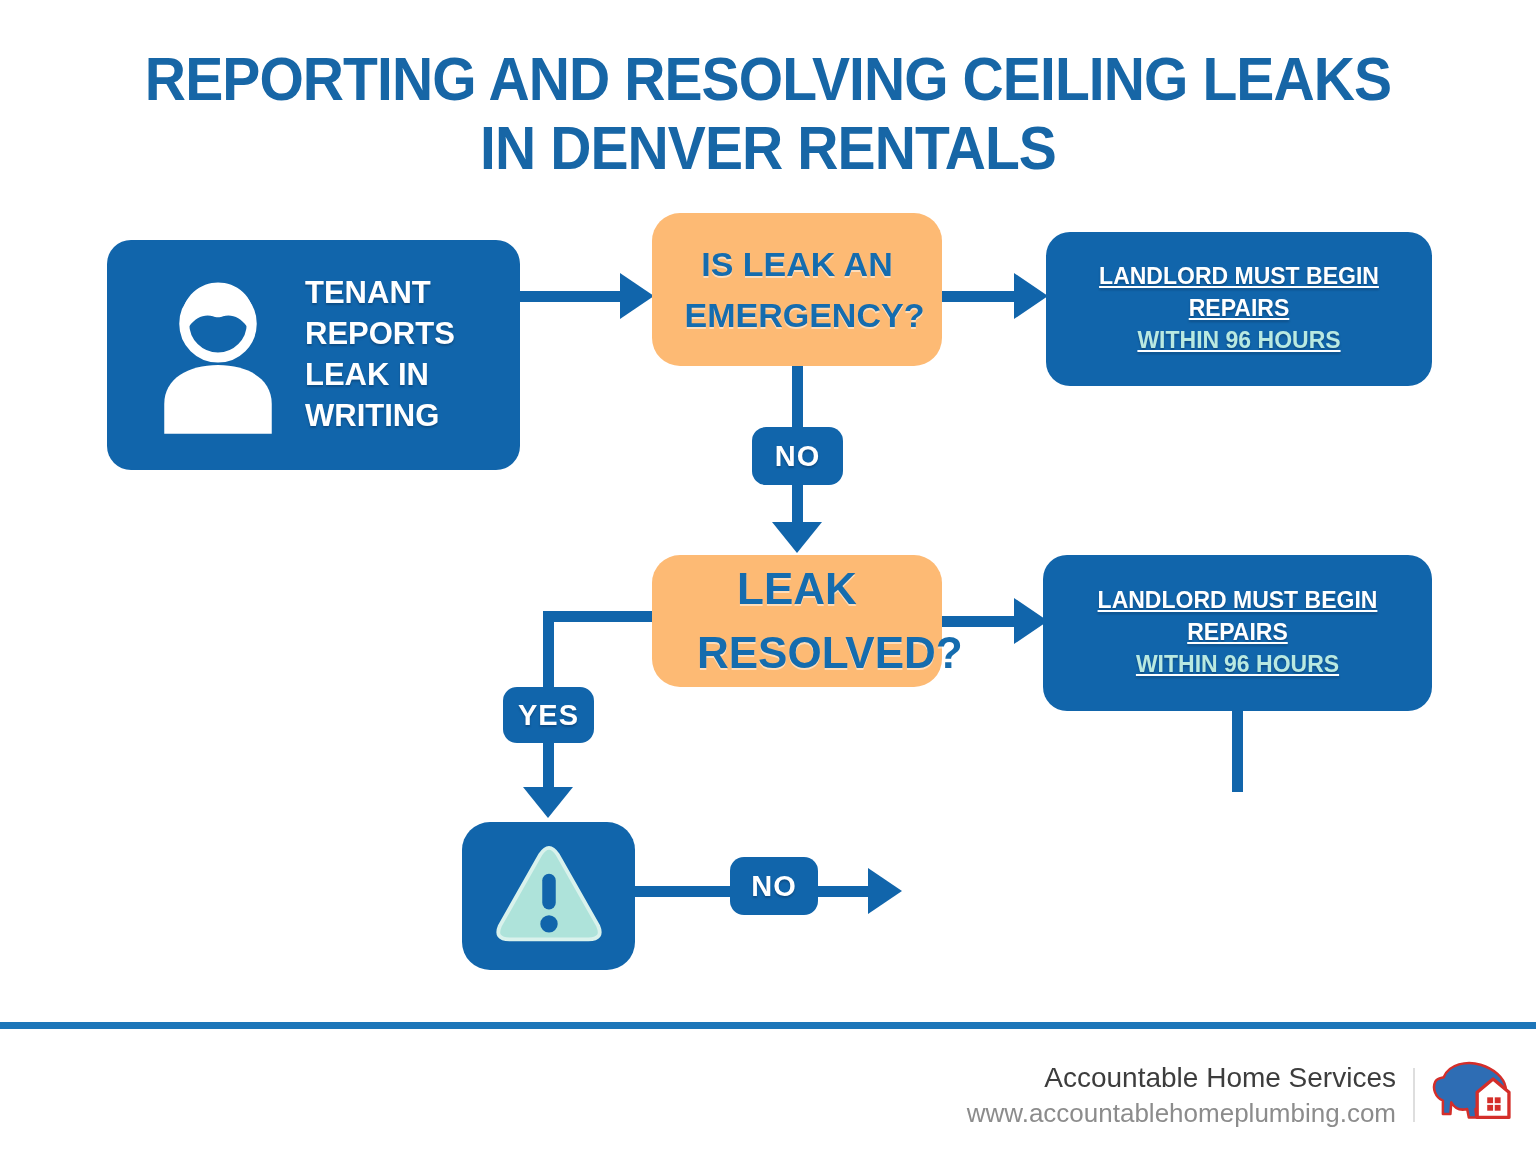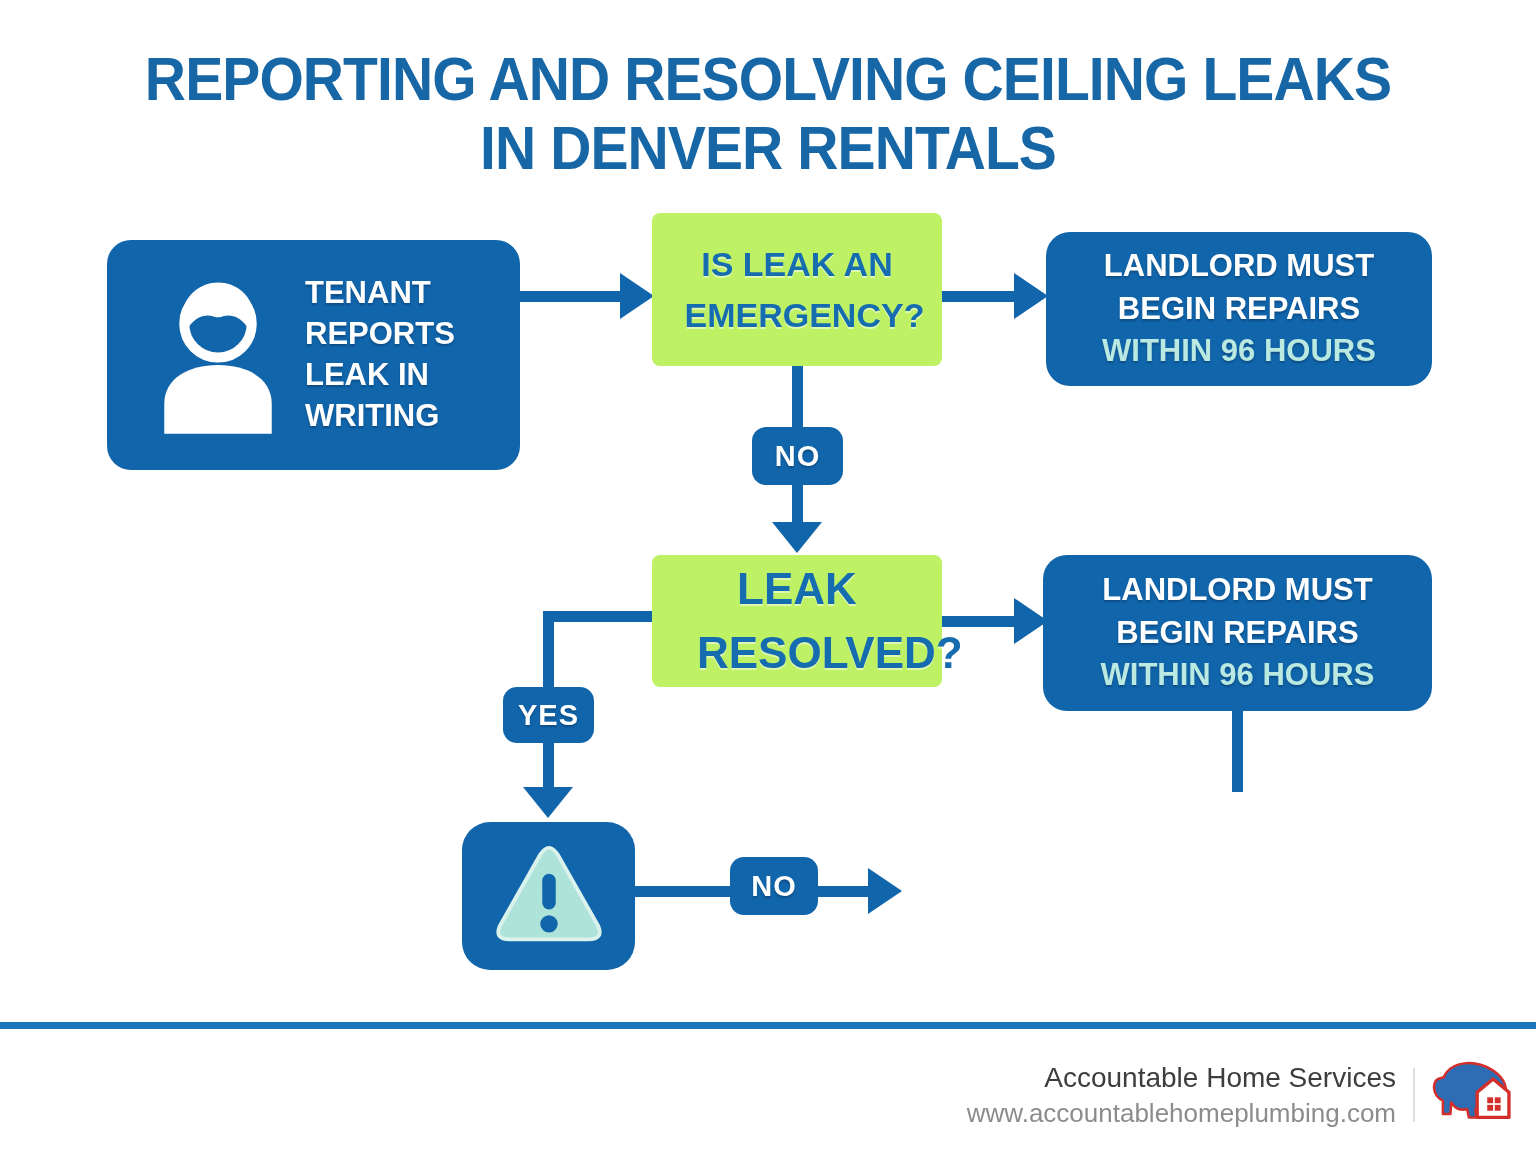--- a/index.html
+++ b/index.html
@@ -9,34 +9,34 @@
   }
   
   .title{
     position:absolute;left:0;top:44px;width:1536px;text-align:center;
     color:#1766a6;font-weight:bold;font-size:62px;line-height:1.12;
     letter-spacing:-1px;transform:scaleX(0.92);transform-origin:50% 0;
   }
   
   .box{position:absolute;box-sizing:border-box;display:flex;align-items:center;justify-content:center;}
   .box.dark{background:#1165ab;border-radius:24px;color:#ffffff;}
-  .box.light{background:#bef264;border-radius:8px;color:#156cae;}
+  .box.light{background:#fdba74;border-radius:28px;color:#156cae;}
   .box .txt{font-weight:bold;text-align:left;}
   .box .txt.center{text-align:center;}
   .dark .txt{text-shadow:0 2px 2px rgba(8,49,89,0.45);}
   .light .txt{text-shadow:0 2px 0 rgba(255,255,255,0.5);}
   .highlight{color:#b9e9e1;display:block;}
 
   #box-tenant{left:107px;top:212px;width:413px;height:230px;gap:12px;justify-content:flex-start;padding-left:36px;margin-top:28px;}
   #box-tenant .txt{font-size:31px;line-height:1.32;width:175px;}
   #box-emergency{left:652px;top:213px;width:290px;height:153px;}
   #box-emergency .txt{font-size:34px;line-height:1.5;width:225px;}
   #box-repairs-top{left:1046px;top:232px;width:386px;height:154px;}
   #box-repairs-mid{left:1043px;top:555px;width:389px;height:156px;}
-  .repairs .txt{font-size:31px;line-height:1.38;width:305px;}
+  .repairs .txt{font-size:23px;line-height:1.38;width:305px;text-decoration:underline;}
   #box-resolved{left:652px;top:555px;width:290px;height:132px;}
   #box-resolved .txt{font-size:44px;line-height:1.45;width:200px;}
   #box-warning{left:462px;top:822px;width:173px;height:148px;border-radius:28px;}
   #box-escalate{left:905px;top:792px;width:528px;height:190px;border-radius:28px;gap:30px;justify-content:flex-start;padding-left:38px;}
   #box-escalate .txt{font-size:36px;line-height:1.32;width:300px;}
 
   
   .line{position:absolute;background:#1165ab;}
   .head-right{position:absolute;width:0;height:0;border-top:23px solid transparent;border-bottom:23px solid transparent;border-left:34px solid #1165ab;}
   .head-down{position:absolute;width:0;height:0;border-left:25px solid transparent;border-right:25px solid transparent;border-top:31px solid #1165ab;}

